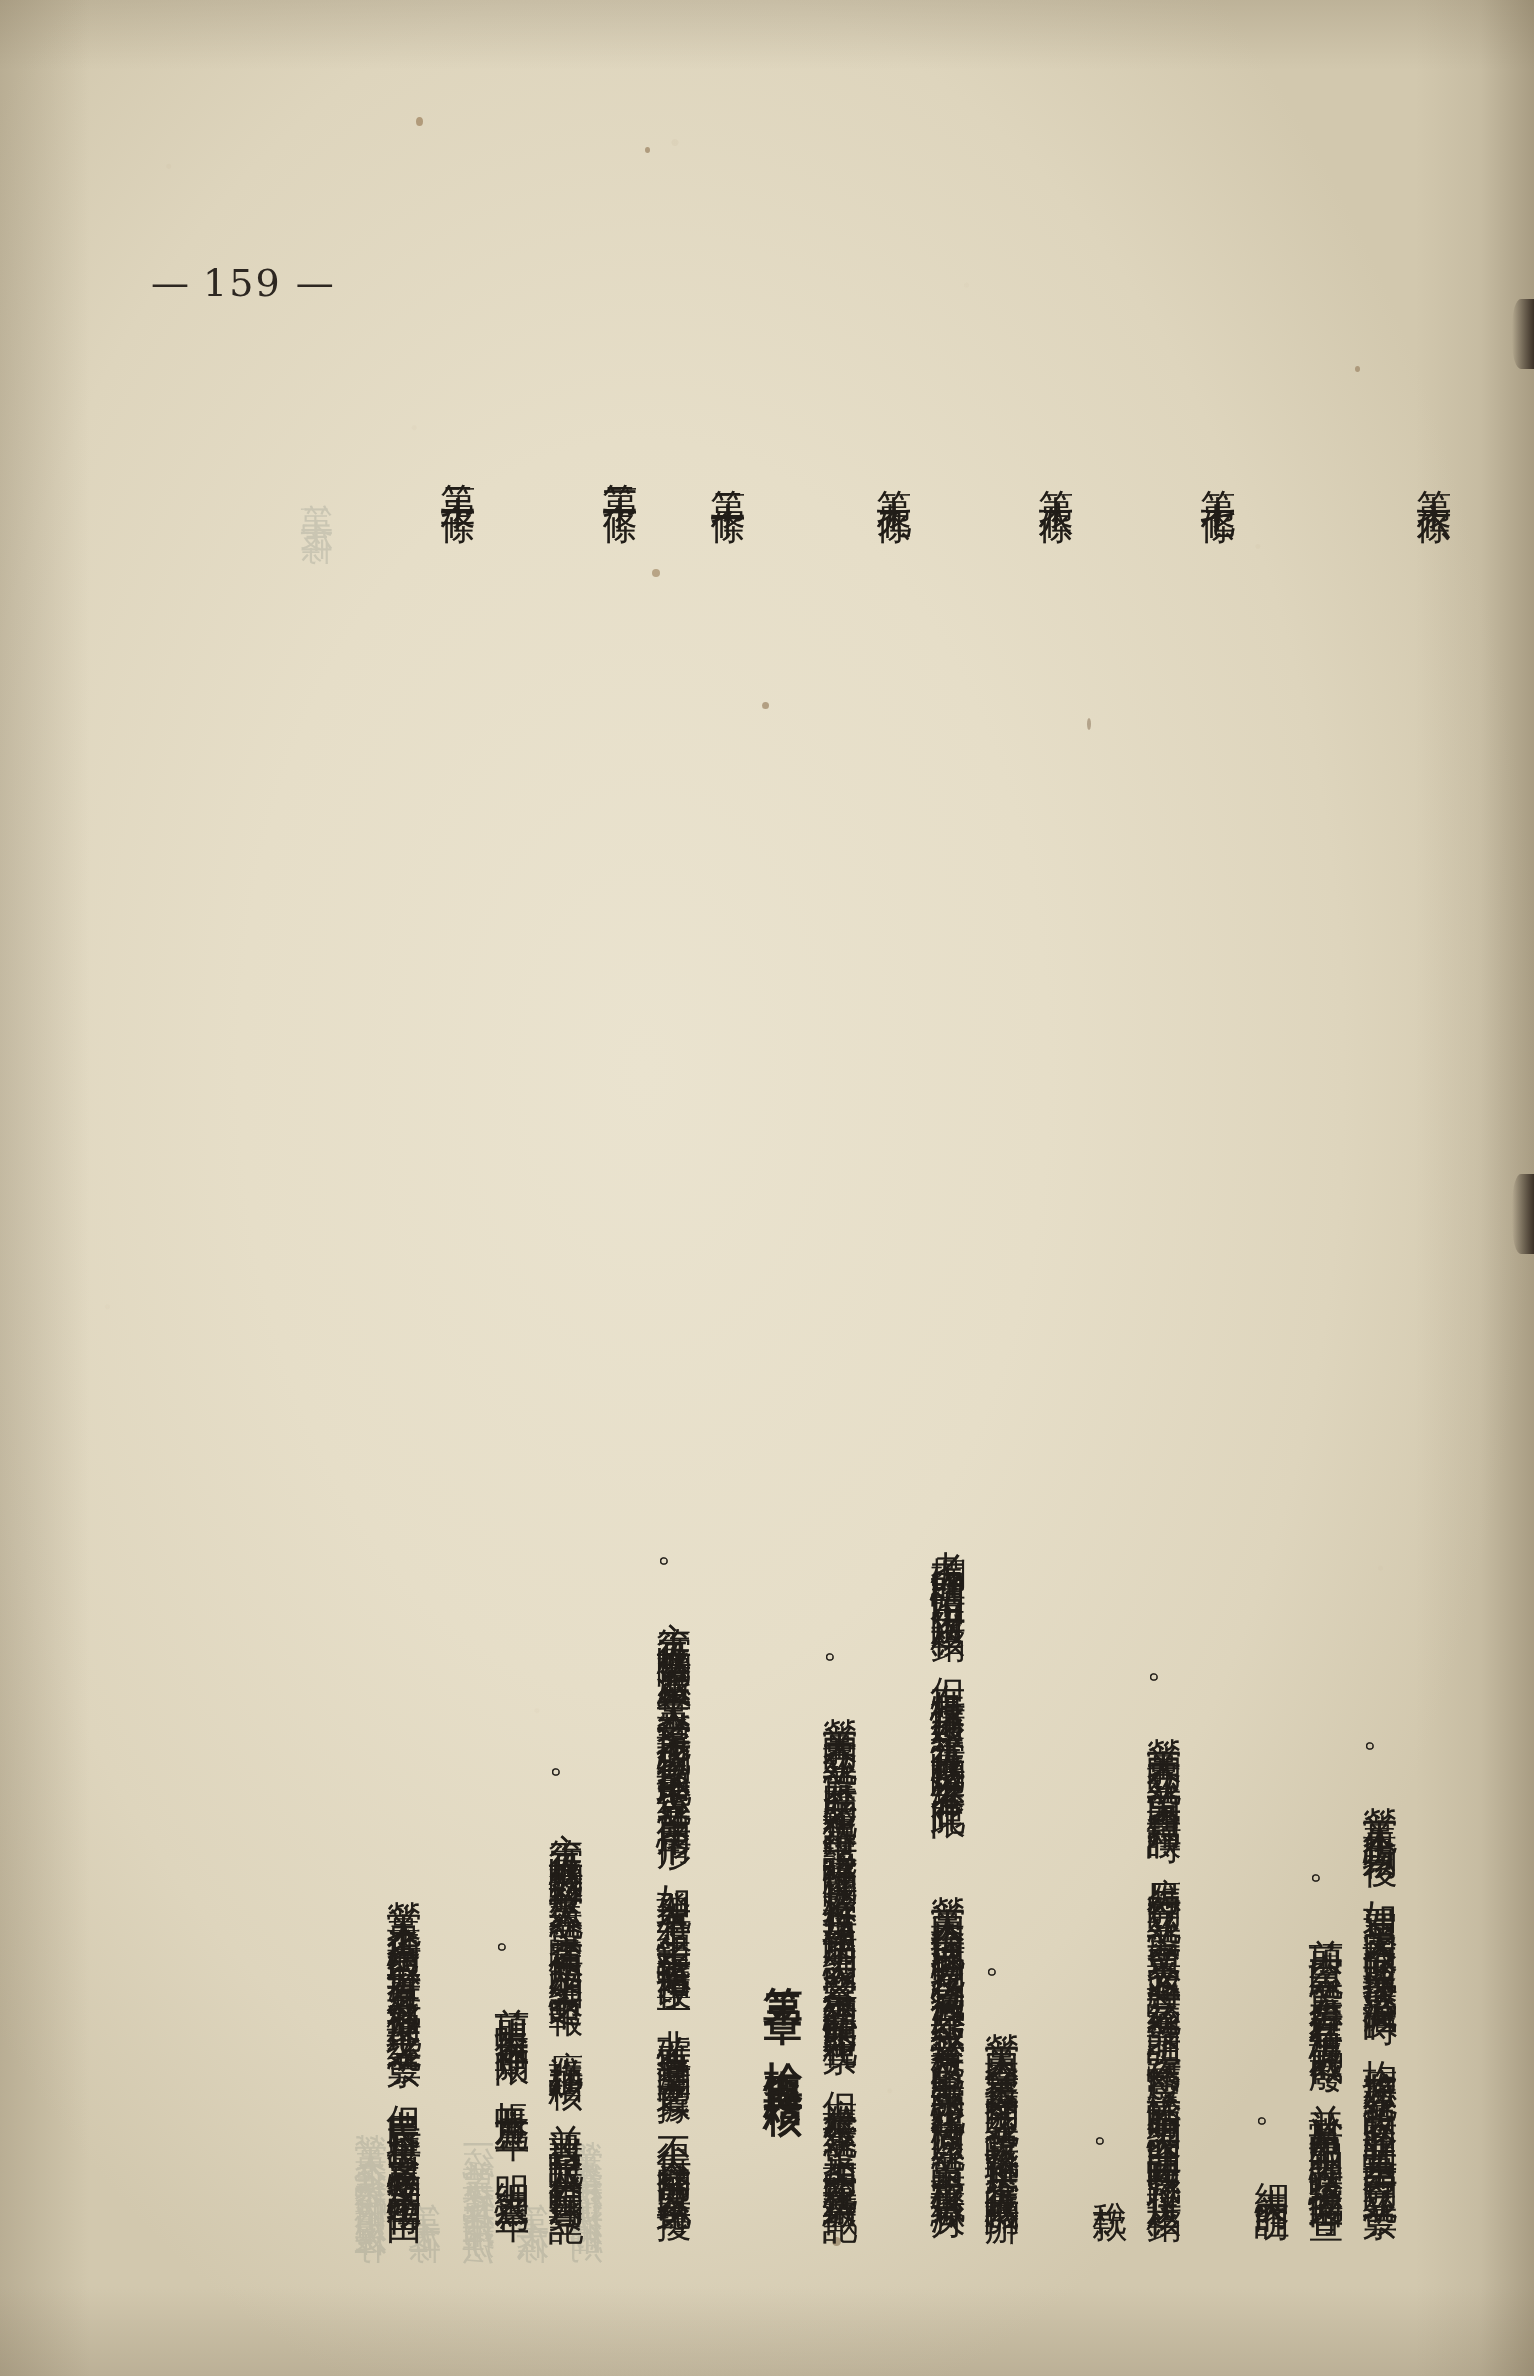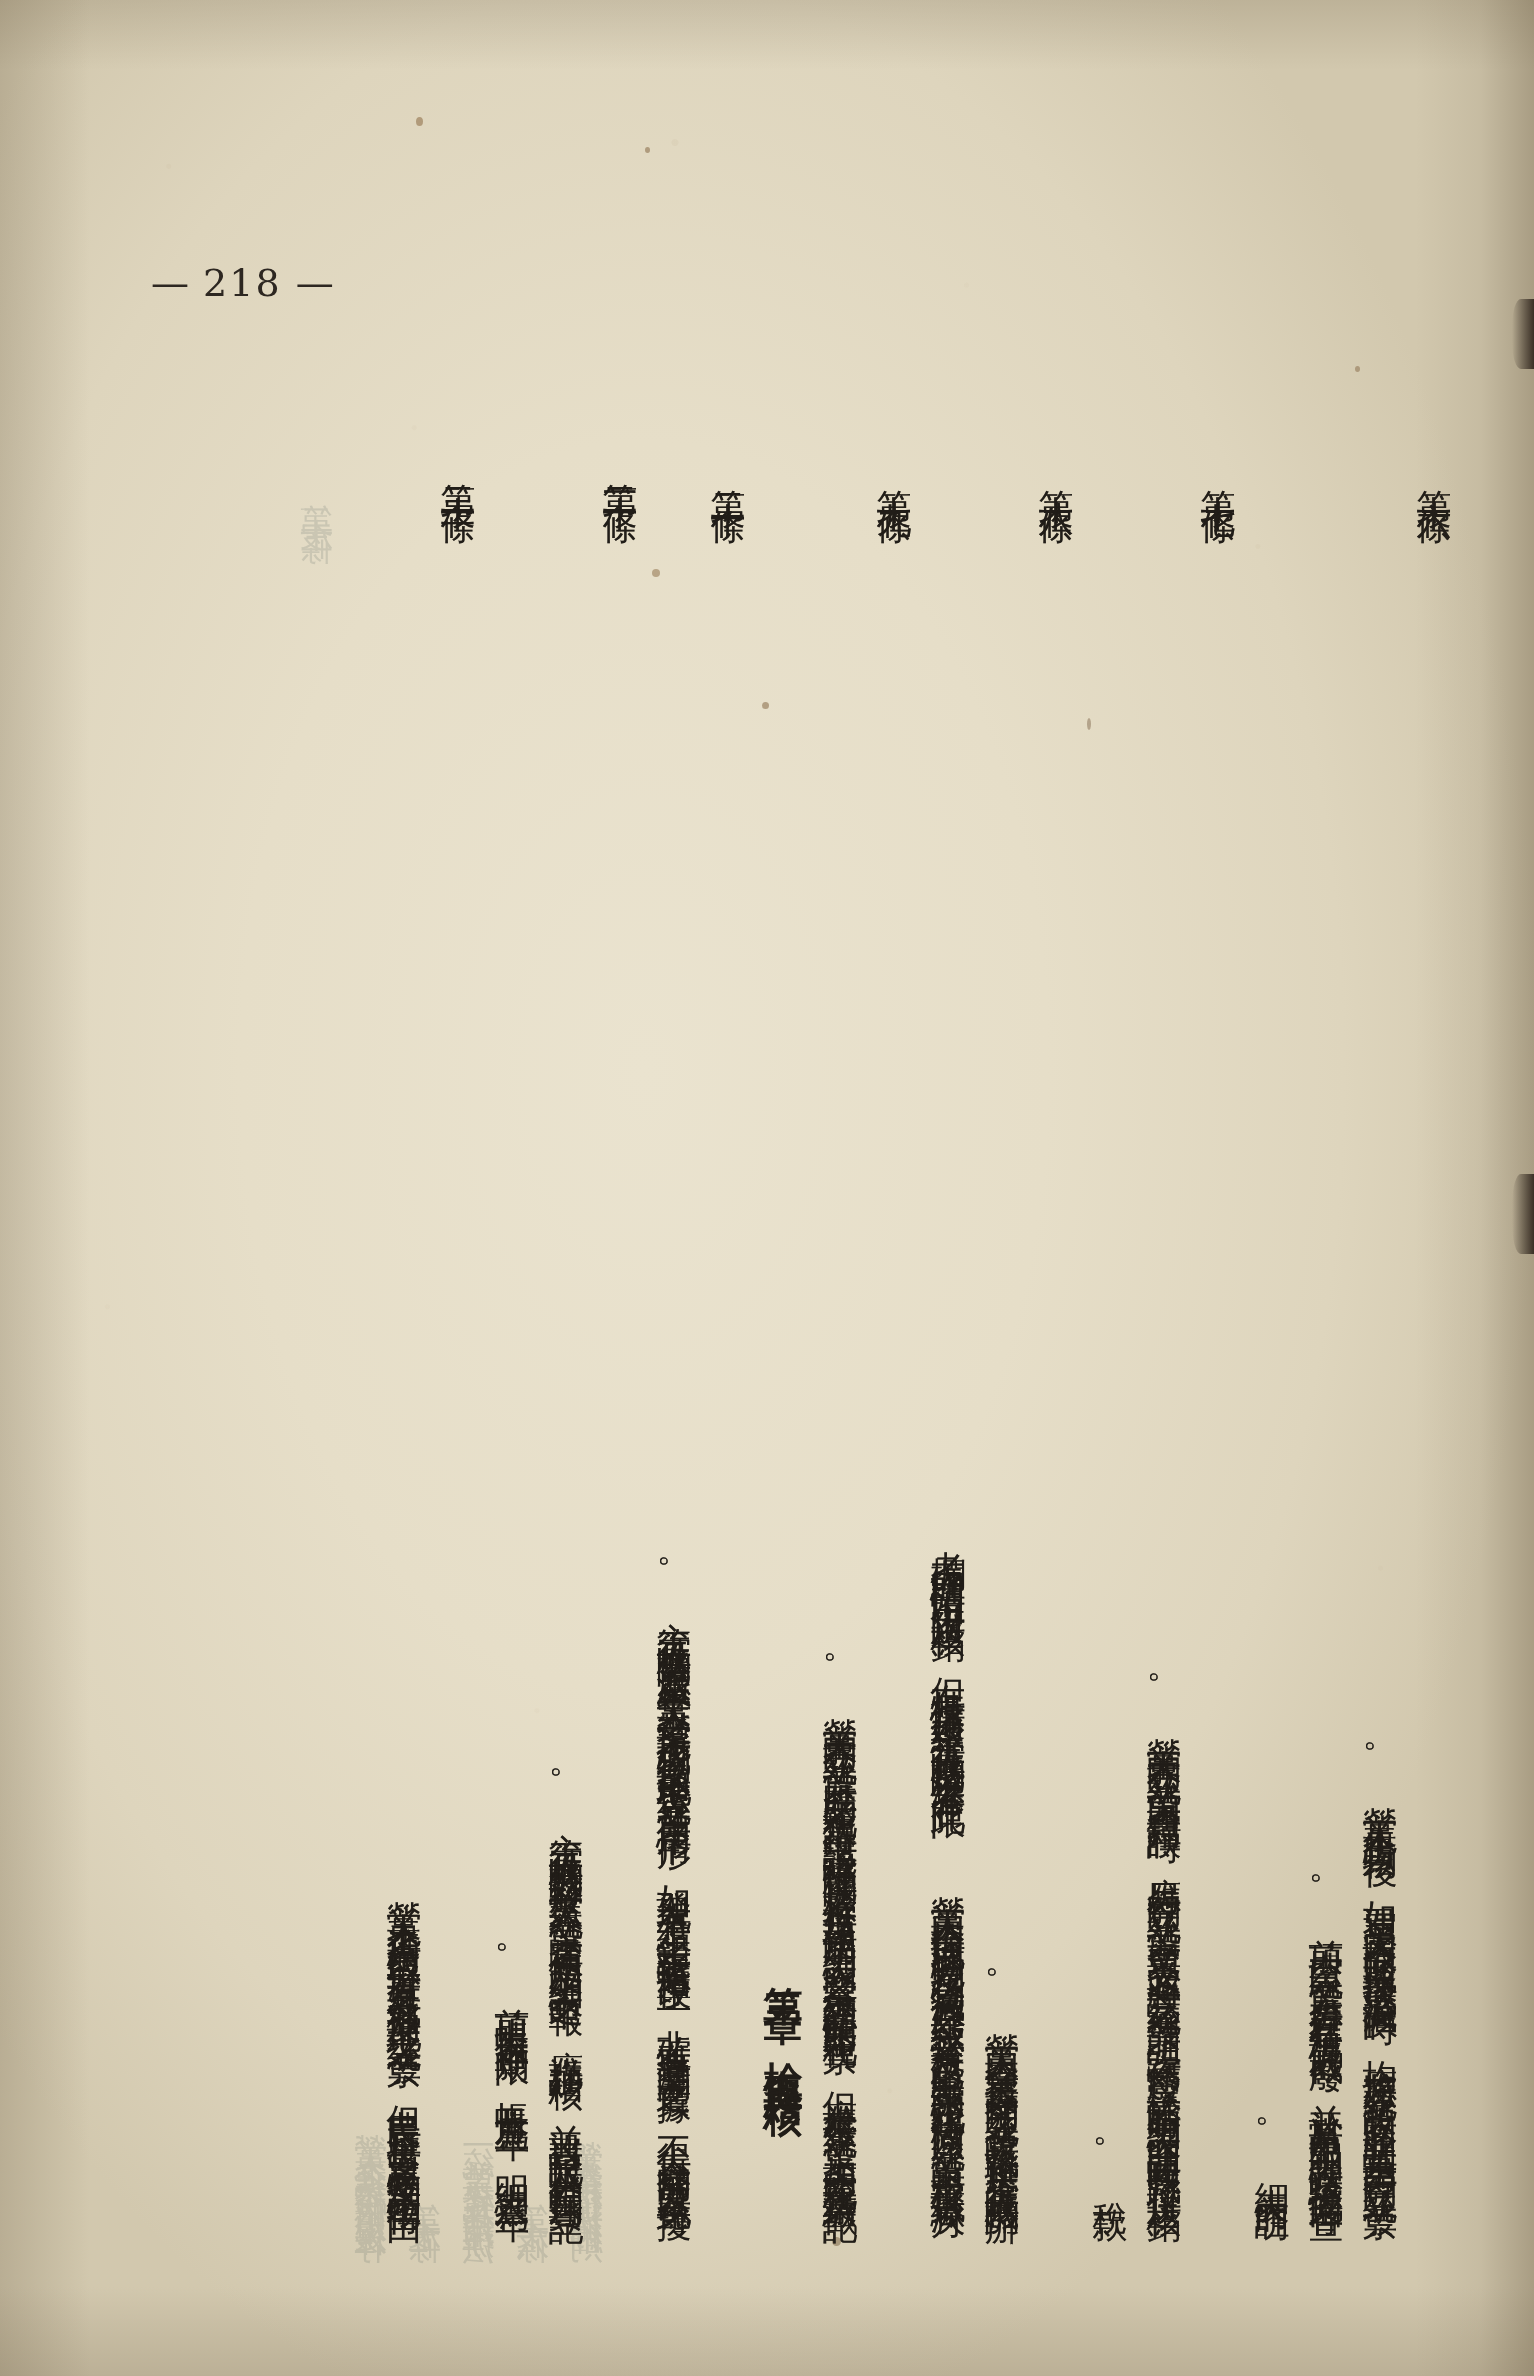--- a/index.html
+++ b/index.html
@@ -181,21 +181,21 @@
     <div class="vcol label">第二十三條</div>
     <div class="vcol para">營業人之進貨憑證應依照規定保存</div>
     <div class="vcol para">第二十五條</div>
     <div class="vcol para">統一發票之格式及其使用辦法</div>
     <div class="vcol para">第二十六條</div>
     <div class="vcol para">營業人營業稅稽征辦法施行細則</div>
   </div>
 
   <div id="folio">
     <span class="dash">—</span>
-    <span>218</span>
+    <span>159</span>
     <span class="dash">—</span>
   </div>
 
   <div id="body-text">
 
     <div class="art">
       <div class="vcol label">第十六條</div>
       <div class="vcol para">營業人售出貨物後，如遇買受人因故退回或掉換或洽妥減價時，均應將原統一發票收回並註明其事由另行開立統一發票。</div>
       <div class="vcol para">前項空白統一發票應自行在右角號碼處截廢，並於當月申報明細表時送驗後攜回存查。</div>
       <div class="vcol para">細表內註明。</div>

